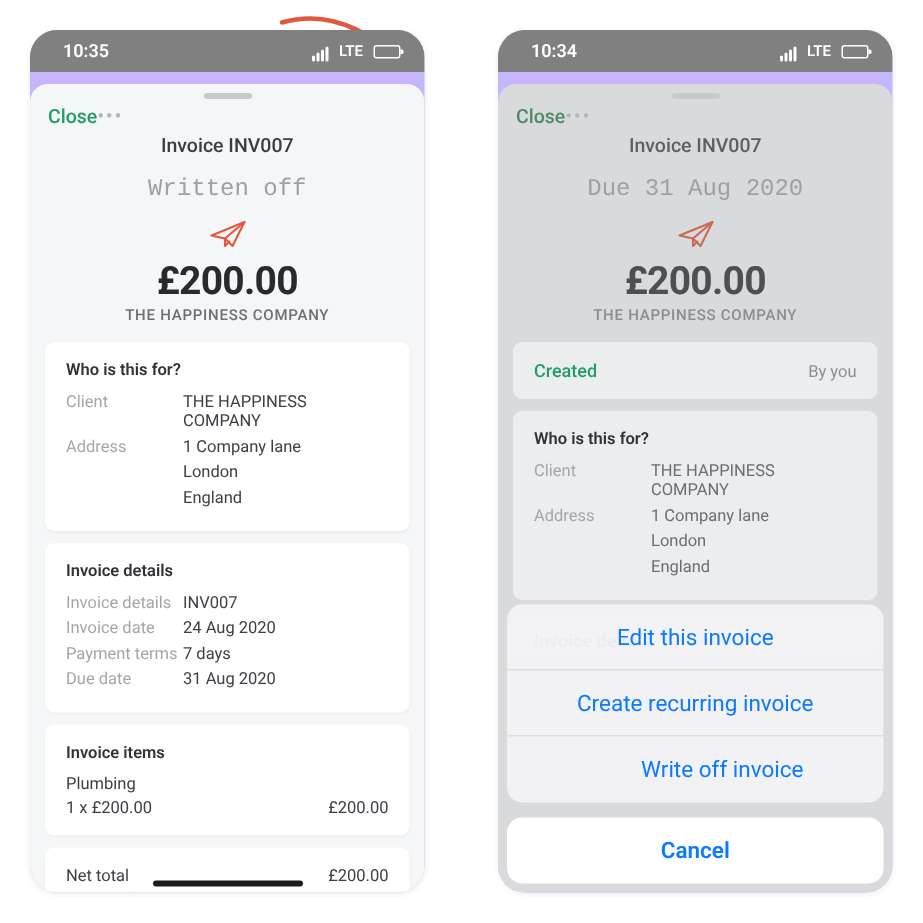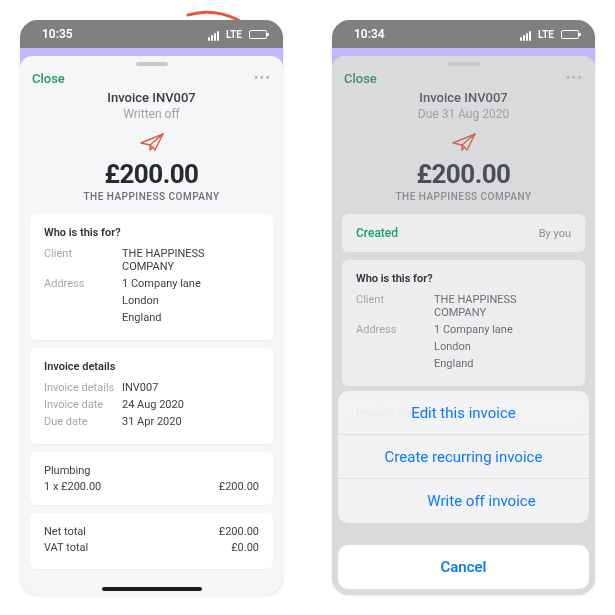--- a/index.html
+++ b/index.html
@@ -64,29 +64,29 @@
     border-radius: 12px 12px 0 0;
     overflow: hidden;
   }
   .sheet.left-sheet { background: #f5f6f7; top: 36px; }
   .sheet.right-sheet { background: #d9dadb; top: 36px; }
   .grabber {
     width: 32px; height: 4px; background: #c8c9cb; border-radius: 2px;
     margin: 6px auto 0 auto;
   }
   .hdrrow {
-    display: flex; align-items: center; justify-content: space-between;
+    display: flex; align-items: center; 
     padding: 4px 12px 0 12px;
   }
   .close-link { color: #1f9d63; font-size: 13px; font-weight: 500; }
   .dimmed .close-link { color: #4e8a6a; }
   .dots { color: #b4b5b8; font-size: 14px; letter-spacing: 1px; }
   .title-block { text-align: center; padding: 4px 0 0 0; }
   .title-block .invtitle { font-size: 13px; font-weight: 500; color: #3a3d42; }
-  .title-block .sub { font-size: 12px; color: #9da0a5; margin-top: 2px; }
+  .title-block .sub { font-size: 16px; color: #9da0a5; margin-top: 12px; font-family: Liberation Mono, monospace; }
   .plane { display: flex; justify-content: center; margin: 10px 0 6px 0; }
   .amount {
     text-align: center; font-size: 26px; font-weight: 700; color: #272a2e;
     letter-spacing: -0.5px;
   }
   .company {
     text-align: center; font-size: 10px; letter-spacing: 0.5px;
     color: #6c7075; font-weight: 500; margin-top: 2px; margin-bottom: 12px;
   }
   .card {
@@ -119,21 +119,21 @@
   }
   .as-group {
     background: rgba(242,242,245,0.96); border-radius: 10px; overflow: hidden;
   }
   .as-item {
     height: 44px; display: flex; align-items: center; justify-content: center;
     color: #0a7aff; font-size: 15px; border-bottom: 1px solid rgba(0,0,0,0.08);
   }
   .as-item:last-child { border-bottom: none; padding-left: 36px; }
   .as-cancel {
-    margin-top: 22px; background: #fff; border-radius: 10px;
+    margin-top: 10px; background: #fff; border-radius: 10px;
     height: 44px; display: flex; align-items: center; justify-content: center;
     color: #0a7aff; font-size: 15px; font-weight: 600;
   }
   .arrow {
     position: absolute; left: 178px; top: 5px;
   }
   .dimmed .title-block .invtitle { color: #5c5f64; }
   .dimmed .amount { color: #4c4f54; }
   .dimmed .company { color: #8a8d91; }
   .dimmed { }
@@ -205,26 +205,31 @@
       <div class="sect-title">Invoice details</div>
       <div class="kv">
           <span class="k">Invoice details</span>
           <span class="v">INV007</span>
         </div>
       <div class="kv">
           <span class="k">Invoice date</span>
           <span class="v">24 Aug 2020</span>
         </div>
       <div class="kv">
+          <span class="k">Payment terms</span>
+          <span class="v">7 days</span>
+        </div>
+      <div class="kv">
           <span class="k">Due date</span>
-          <span class="v">31 Apr 2020</span>
+          <span class="v">31 Aug 2020</span>
         </div>
     </div>
 
     <div class="card items">
+      <div class="sect-title">Invoice items</div>
       <div class="line1">Plumbing</div>
       <div class="line2">
         <span>1 x £200.00</span>
         <span>£200.00</span>
       </div>
     </div>
 
     <div class="card totals">
       <div class="trow">
           <span>Net total</span>

